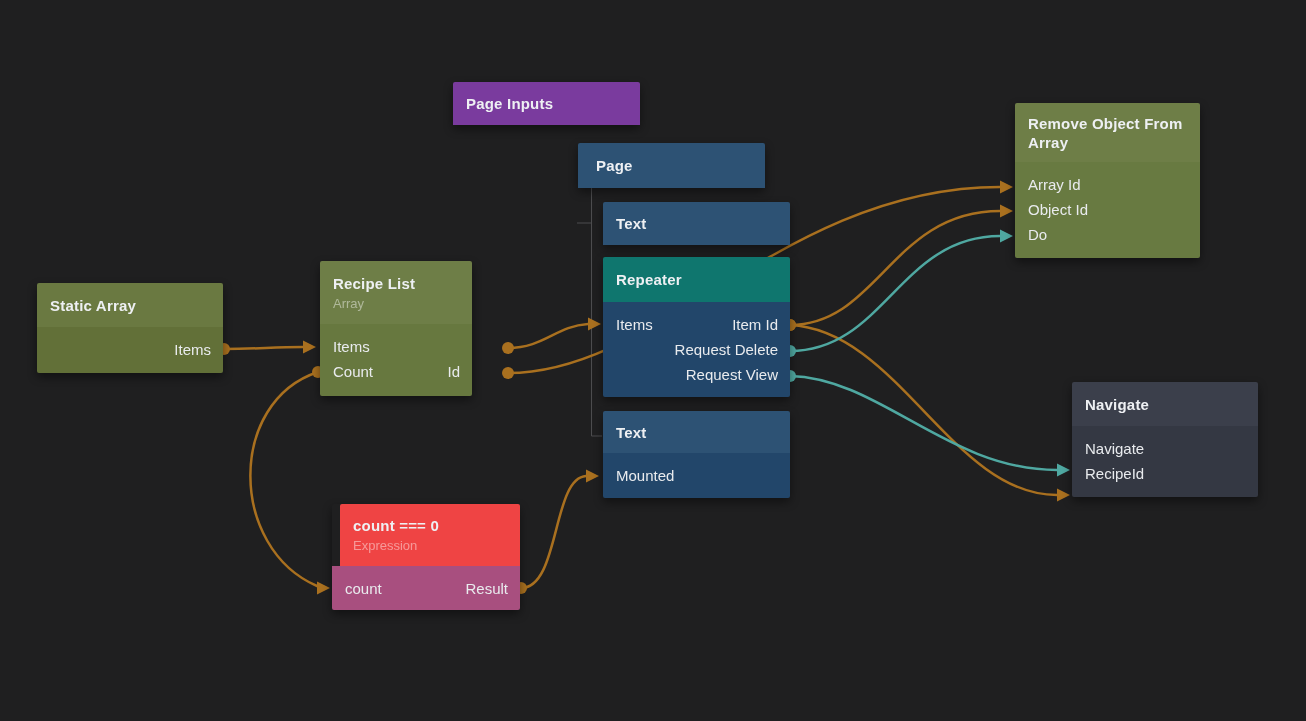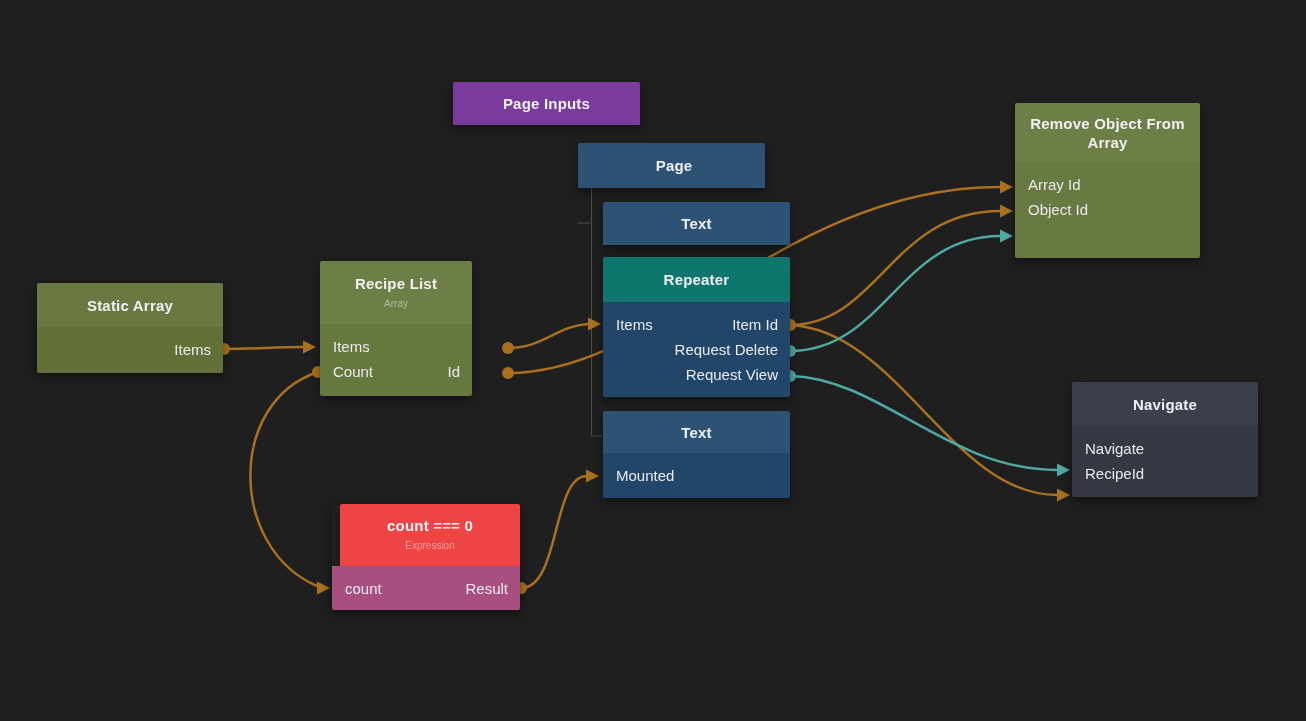--- a/index.html
+++ b/index.html
@@ -1,25 +1,25 @@
 <!DOCTYPE html>
 <html><head>
 <meta charset="utf-8">
 <style>
   html,body{margin:0;padding:0;background:#161616;}
   #canvas{position:relative;width:1306px;height:721px;overflow:hidden;background:#1f1f20;
-          font-family:"Liberation Sans",sans-serif;text-align:center;}
+          font-family:"Liberation Sans",sans-serif;}
   #edge-layer{position:absolute;left:0;top:0;z-index:1;}
   #node-layer{position:absolute;left:0;top:0;width:100%;height:100%;z-index:2;pointer-events:none;}
   .node{position:absolute;border-radius:2px;box-shadow:0 4px 10px rgba(0,0,0,.45);
         color:#eef0f3;pointer-events:auto;}
   .node-header{display:flex;flex-direction:column;justify-content:center;
                padding:0 13px;border-radius:2px 2px 0 0;box-sizing:border-box;}
   .node-title{font-size:15px;font-weight:600;line-height:19px;letter-spacing:.2px;}
-  .node-subtitle{font-size:10px;line-height:17px;color:rgba(255,255,255,.45);margin-top:2px;}
+  .node-subtitle{font-size:13px;line-height:17px;color:rgba(255,255,255,.45);margin-top:2px;}
   .node-body{border-radius:0 0 2px 2px;box-sizing:border-box;}
   .port-row{height:25px;display:flex;align-items:center;justify-content:space-between;
             padding:0 12px 0 13px;font-size:15px;color:#e9ebee;}
   .port-left{white-space:nowrap;}
   .port-right{white-space:nowrap;margin-left:auto;}
 </style>
 </head>
 <body>
 
 <div id="canvas">
@@ -157,20 +157,23 @@
         <div class="node-header" style="height: 59px; background: rgb(110, 126, 71);">
           <div class="node-title">Remove Object From Array</div>
         </div>
         <div class="node-body" style="height: 96px; background: rgb(104, 122, 65); padding-top: 10px;">
           <div class="port-row">
             <span class="port-left">Array Id</span>
           </div>
           <div class="port-row">
             <span class="port-left">Object Id</span>
           </div>
+          <div class="port-row">
+            <span class="port-left">Do</span>
+          </div>
         </div>
       </div>
       <div class="node" style="left: 1072px; top: 382px; width: 186px;">
         <div class="node-header" style="height: 44px; background: rgb(59, 63, 75);">
           <div class="node-title">Navigate</div>
         </div>
         <div class="node-body" style="height: 71px; background: rgb(52, 56, 67); padding-top: 10px;">
           <div class="port-row">
             <span class="port-left">Navigate</span>
           </div>

